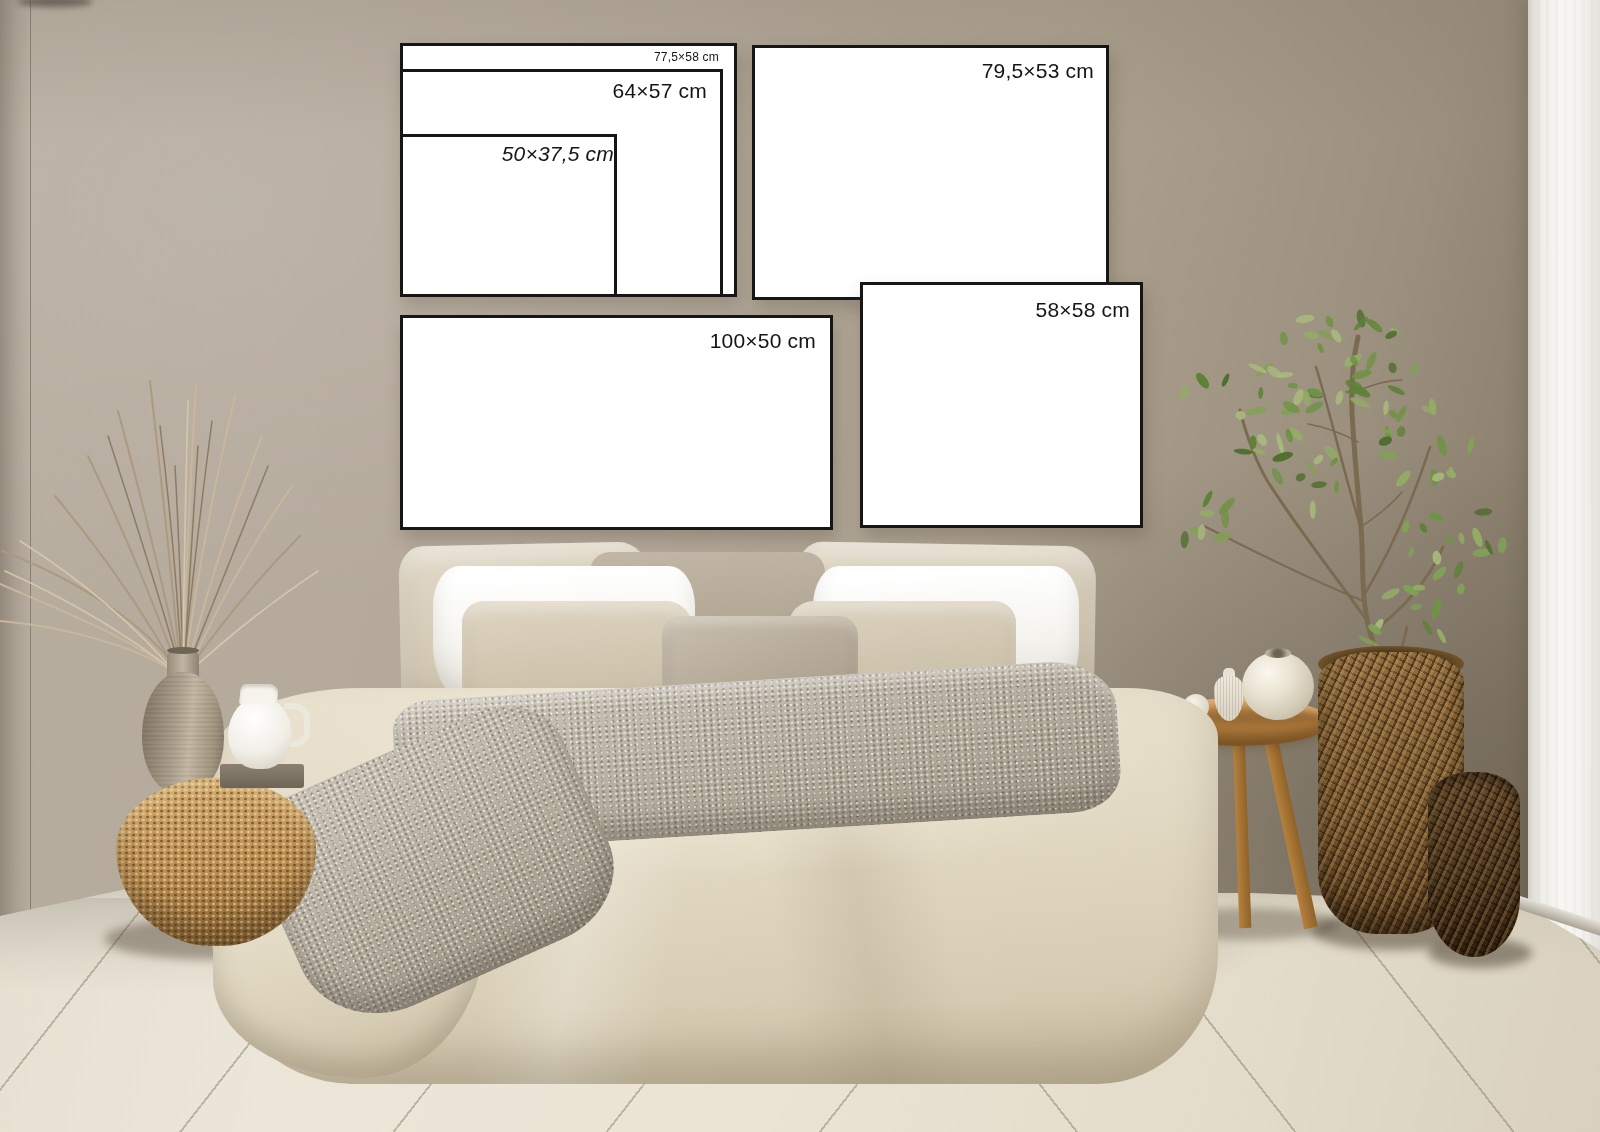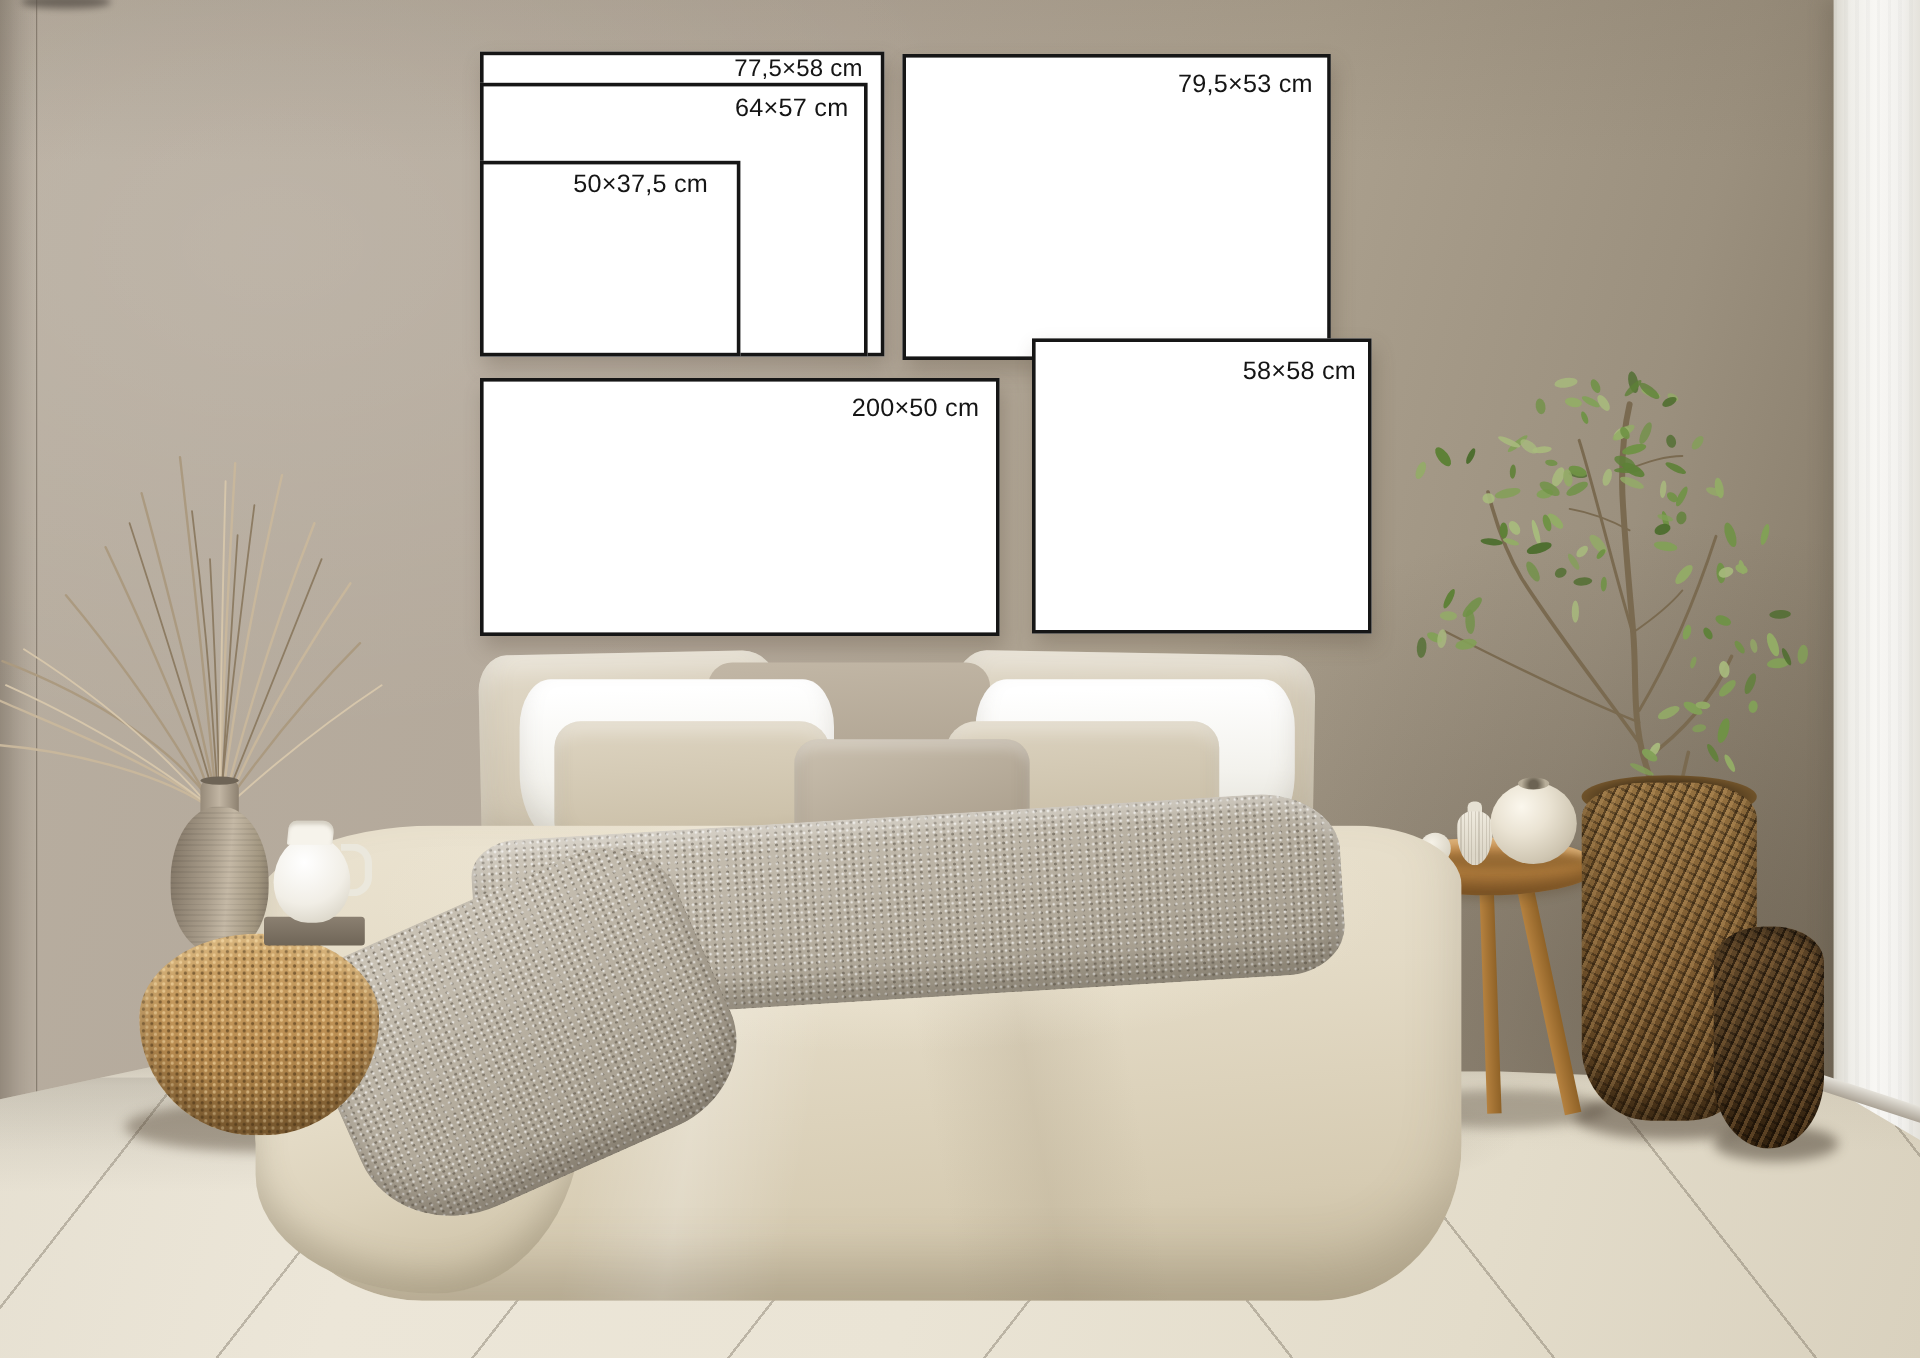--- a/index.html
+++ b/index.html
@@ -54,23 +54,23 @@
     background:var(--frame_face,#fff);border:3px solid var(--frame_border,#161616);}
   .frame.cast{box-shadow:3px 9px 16px rgba(88,76,60,.30);}
   .frame-a{left:400px;top:43px;width:337px;height:254px;}
   .frame-b{left:400px;top:69px;width:323px;height:228px;}
   .frame-c{left:400px;top:134px;width:217px;height:163px;}
   .frame-d{left:752px;top:45px;width:357px;height:255px;}
   .frame-e{left:400px;top:315px;width:433px;height:215px;}
   .frame-f{left:860px;top:282px;width:283px;height:246px;}
   .size-label{position:absolute;font-size:21px;line-height:23px;letter-spacing:.2px;
     color:var(--label_text,#151515);white-space:nowrap;}
-  .frame-a .size-label{top:0px;right:15px;font-size:20px;}
+  .frame-a .size-label{top:0px;right:15px;font-size:12px;}
   .frame-b .size-label{top:7px;right:13px;}
-  .frame-c .size-label{top:5px;right:24px;}
+  .frame-c .size-label{top:5px;right:0;font-style:italic;}
   .frame-d .size-label{top:11px;right:12px;}
   .frame-e .size-label{top:11px;right:14px;}
   .frame-f .size-label{top:13px;right:10px;}
 
   
   .bed{position:absolute;inset:0;z-index:10;}
   .pillow{position:absolute;}
   .euro-l{left:400px;top:544px;width:250px;height:170px;transform:rotate(-1.2deg);
     border-radius:24px 30px 26px 22px/30px 34px 30px 26px;
     background:linear-gradient(168deg,#e2dac9 0%,#d3c9b5 55%,#bfb49e 100%);
@@ -231,21 +231,21 @@
   <div class="frame frame-b">
     <span class="size-label">64×57 cm</span>
   </div>
   <div class="frame frame-c">
     <span class="size-label">50×37,5 cm</span>
   </div>
   <div class="frame frame-d cast">
     <span class="size-label">79,5×53 cm</span>
   </div>
   <div class="frame frame-e cast">
-    <span class="size-label">200×50 cm</span>
+    <span class="size-label">100×50 cm</span>
   </div>
   <div class="frame frame-f cast">
     <span class="size-label">58×58 cm</span>
   </div>
 
   <svg class="plant-svg" id="plant-svg" viewBox="0 0 430 430">
     <g stroke="#7a6a50" fill="none" stroke-linecap="round">
       <path d="M253,420 C246,392 238,368 230,340 C220,305 224,270 221,235 C218,200 214,160 212,120 C211,90 214,62 218,45" stroke-width="5"></path>
       <path d="M228,330 C200,290 160,240 128,190 C115,168 106,142 100,118" stroke-width="3"></path>
       <path d="M222,240 C205,185 190,120 176,75" stroke-width="2.5"></path>

